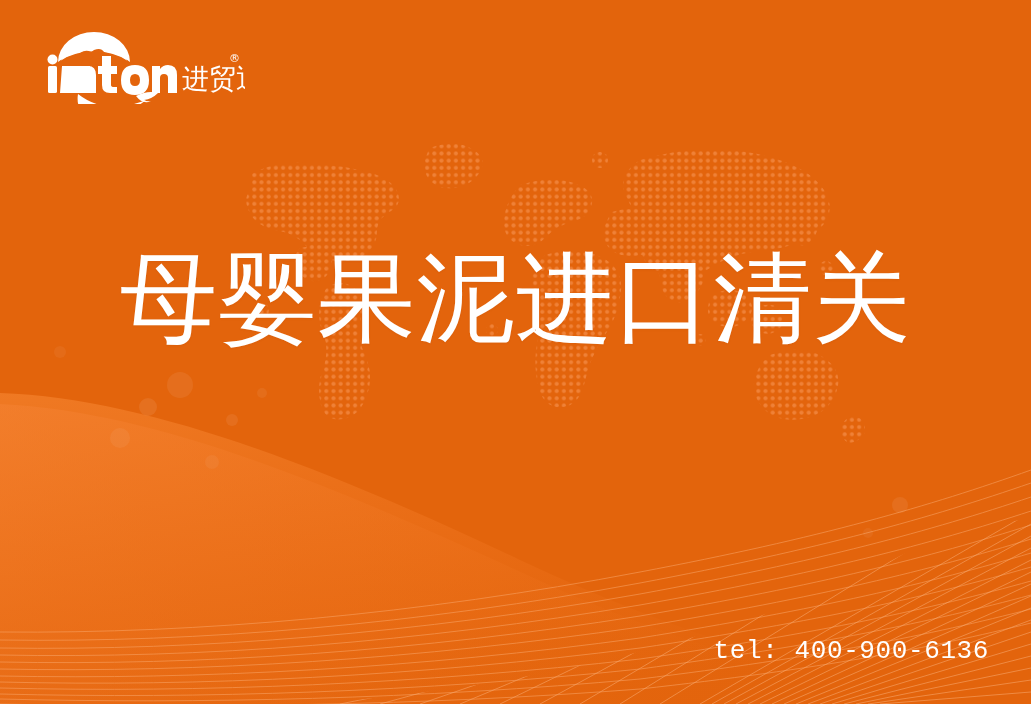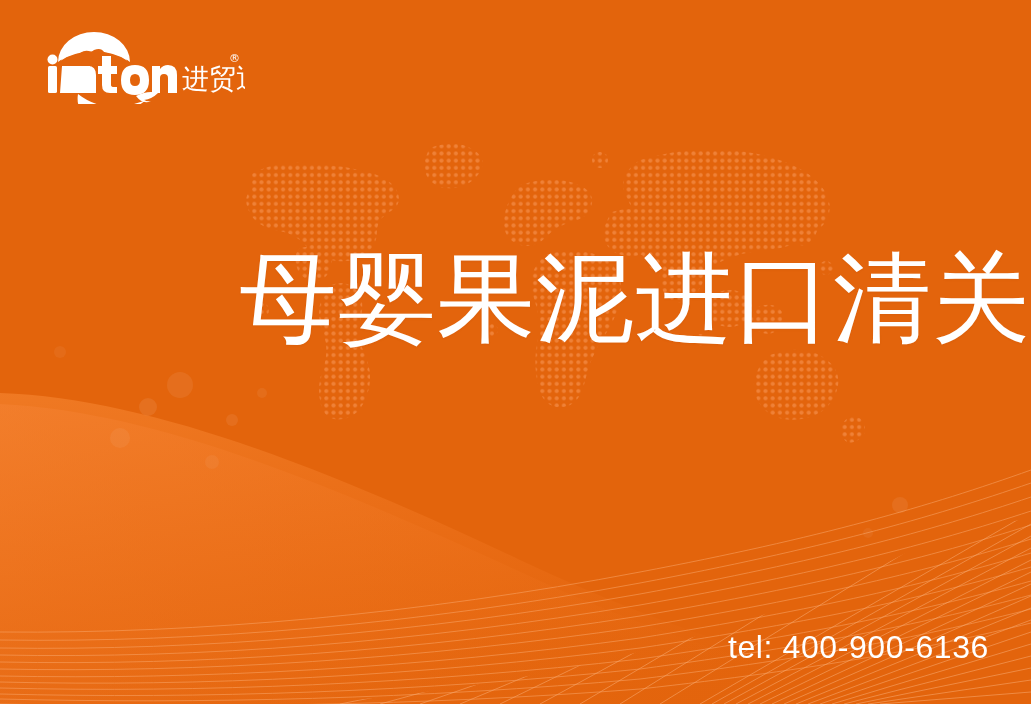--- a/index.html
+++ b/index.html
@@ -33,41 +33,41 @@
     height:78px;
     z-index:40;
   }
   #logo svg { display:block; width:205px; height:78px; }
   
   #headline {
     position:absolute;
     left:0; right:0;
     top:237px;
     z-index:30;
-    text-align:right;
+    text-align:center;
     color:#ffffff;
     font-size:98px;
     line-height:122px;
     letter-spacing:1px;
     font-weight:400;
     font-family:"DejaVu Sans","Liberation Sans",sans-serif;
     white-space:nowrap;
     text-shadow:0 1px 2px rgba(150,60,0,0.10);
   }
   #headline .hl-line { display:block; }
   
   #tel {
     position:absolute;
     right:42px;
     bottom:38px;
     z-index:35;
     color:#ffffff;
-    font-size:32px;
+    font-size:26px;
     letter-spacing:0.6px;
-    font-family:Liberation Sans, sans-serif;
+    font-family:Liberation Mono, monospace;
     white-space:nowrap;
   }
 </style>
 </head>
 <body>
 
 <div id="banner">
 
   <svg class="layer" viewBox="0 0 1031 704" preserveAspectRatio="none">
     <defs>

